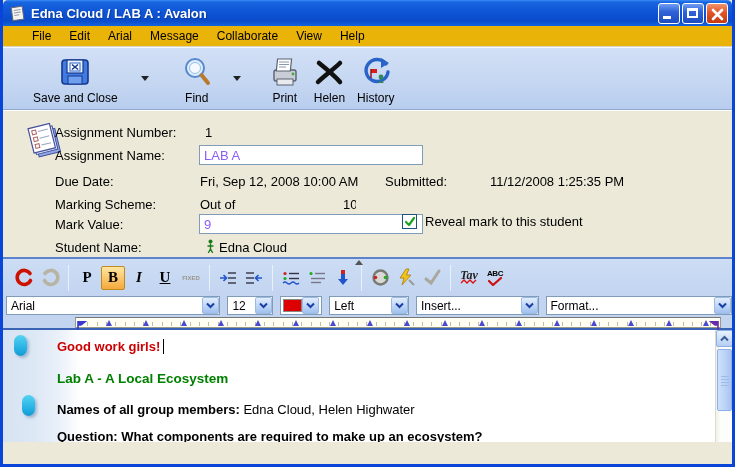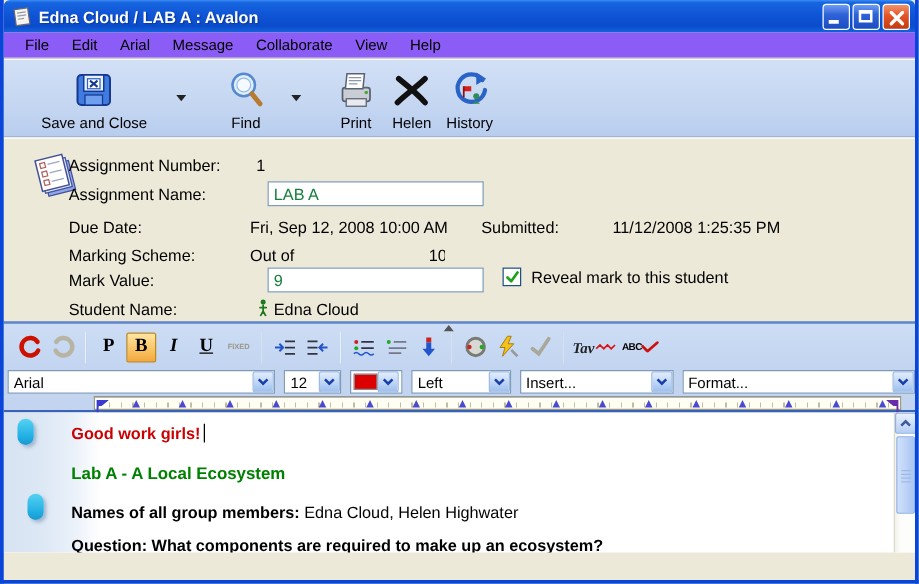--- a/index.html
+++ b/index.html
@@ -23,21 +23,21 @@
   .winbtns{ display:flex; gap:2px; }
   .wbtn{ width:22px; height:21px; border:1px solid #fff; border-radius:3px; position:relative; cursor:pointer; padding:0;}
   .wbtn.min,.wbtn.max{ background:linear-gradient(180deg,#6f9df2 0%,#2f63d8 40%,#1c4dc0 100%); }
   .wbtn.close{ background:linear-gradient(180deg,#f0936c 0%,#e35426 45%,#c43b12 100%); }
   .glyph-min{ position:absolute; left:4px; bottom:4px; width:8px; height:3px; background:#fff; }
   .glyph-max{ position:absolute; left:4px; top:4px; width:11px; height:10px; border:2px solid #fff; border-top-width:3px; }
   .wbtn svg{ position:absolute; left:3px; top:3px; }
 
   
   .menubar{
-    height:21px; background:#8b5cf6; display:flex; align-items:center; padding-left:8px; gap:0;
+    height:21px; background:#eab308; display:flex; align-items:center; padding-left:20px; gap:0;
     border-bottom:1px solid #d8d4c0;
   }
   .menu-item{ font-size:12px; color:#000; padding:2px 9px; cursor:default; }
 
   
   .toolbar{
     height:63px; background:linear-gradient(180deg,#d2e0f6 0%,#c4d6f1 60%,#b8cdee 100%);
     border-top:1px solid #f5f8fd; border-bottom:1px solid #8fa8cc;
     display:flex; align-items:flex-start; padding:4px 0 0 12px;
   }
@@ -48,22 +48,22 @@
   .tri-down{ width:0; height:0; border-left:4px solid transparent; border-right:4px solid transparent; border-top:5px solid #222; }
 
   
   .formarea{
     position:relative; height:147px; background:#ece9d8;
     border-top:1px solid #fff; font-size:13px; color:#000;
   }
   .f-label{ position:absolute; left:52px; white-space:nowrap; }
   .f-value{ position:absolute; white-space:nowrap; }
   .f-input{
-    position:absolute; left:211px; width:173px; height:20px; border:1px solid #7f9db9;
-    font-family:"Liberation Sans",sans-serif; font-size:13px; padding:1px 4px; background:#fff; color:#15803d;
+    position:absolute; left:196px; width:224px; height:20px; border:1px solid #7f9db9;
+    font-family:"Liberation Sans",sans-serif; font-size:13px; padding:1px 4px; background:#fff; color:#8b5cf6;
   }
   .assign-icon{ position:absolute; left:24px; top:8px; }
   .clip-total{ display:inline-block; width:13px; overflow:hidden; vertical-align:bottom; }
   .cbbox{ position:absolute; left:399px; top:103px; width:15px; height:15px; background:#fff; border:1px solid #1c5180; cursor:pointer; }
   .cbbox svg{ position:absolute; left:1px; top:1px; }
   .cb-label{ position:absolute; left:422px; top:103px; }
   .student-icon{ position:absolute; left:203px; top:128px; }
 
   
   .fmtbar{
@@ -77,21 +77,21 @@
     border:1px solid transparent; border-radius:2px; cursor:pointer; margin:0 1px; position:relative;
   }
   .fb.active{ background:linear-gradient(180deg,#ffe6a0,#f4a93c); border:1px solid #c08a20; }
   .fb .letter{ font-family:"Liberation Serif",serif; font-weight:bold; font-size:15px; color:#000; }
   .fb .letter.it{ font-style:italic; }
   .fb .letter.un{ text-decoration:underline; }
   .fb .tiny{ font-size:6px; color:#9a968a; letter-spacing:0; font-weight:bold; }
   .fsep{ width:1px; height:26px; background:#93a9cc; border-right:1px solid #e8f0fb; margin:0 5px; }
   .tav{ font-family:"Liberation Serif",serif; font-style:italic; font-size:12px; font-weight:bold; color:#222; line-height:8px;}
   .abc{ font-size:8px; font-weight:bold; color:#000; line-height:7px; letter-spacing:-0.5px;}
-  .stack{ display:flex; flex-direction:row; align-items:center; }
+  .stack{ display:flex; flex-direction:column; align-items:center; }
 
   
   .fmtbar2{
     height:21px; background:#c2d4f0; display:flex; align-items:flex-start; padding-left:3px; gap:7px;
   }
   .combo{
     height:19px; background:#fff; border:1px solid #7f9db9; display:flex; align-items:center;
     font-size:12px; color:#000; cursor:pointer; position:relative;
   }
   .combo .ctext{ flex:1 1 auto; padding:4px 4px; white-space:nowrap; overflow:hidden; }

